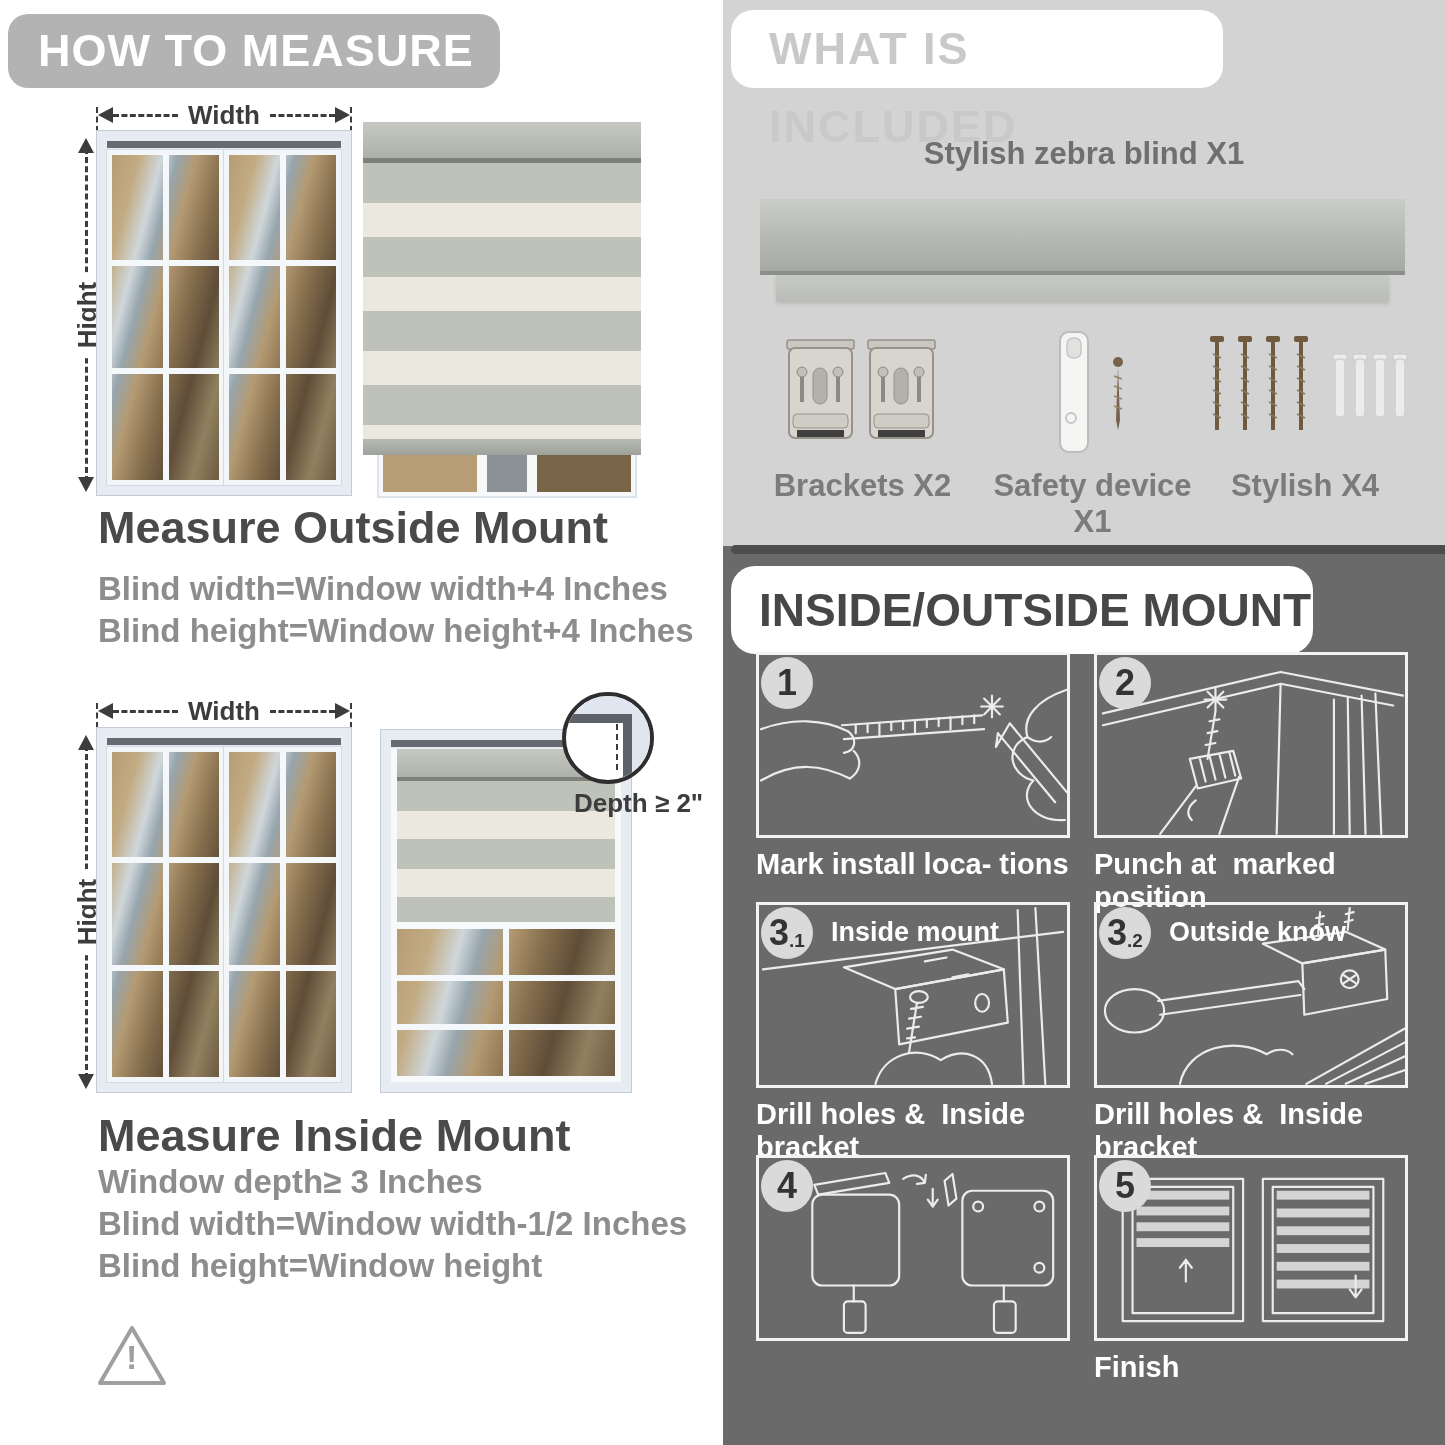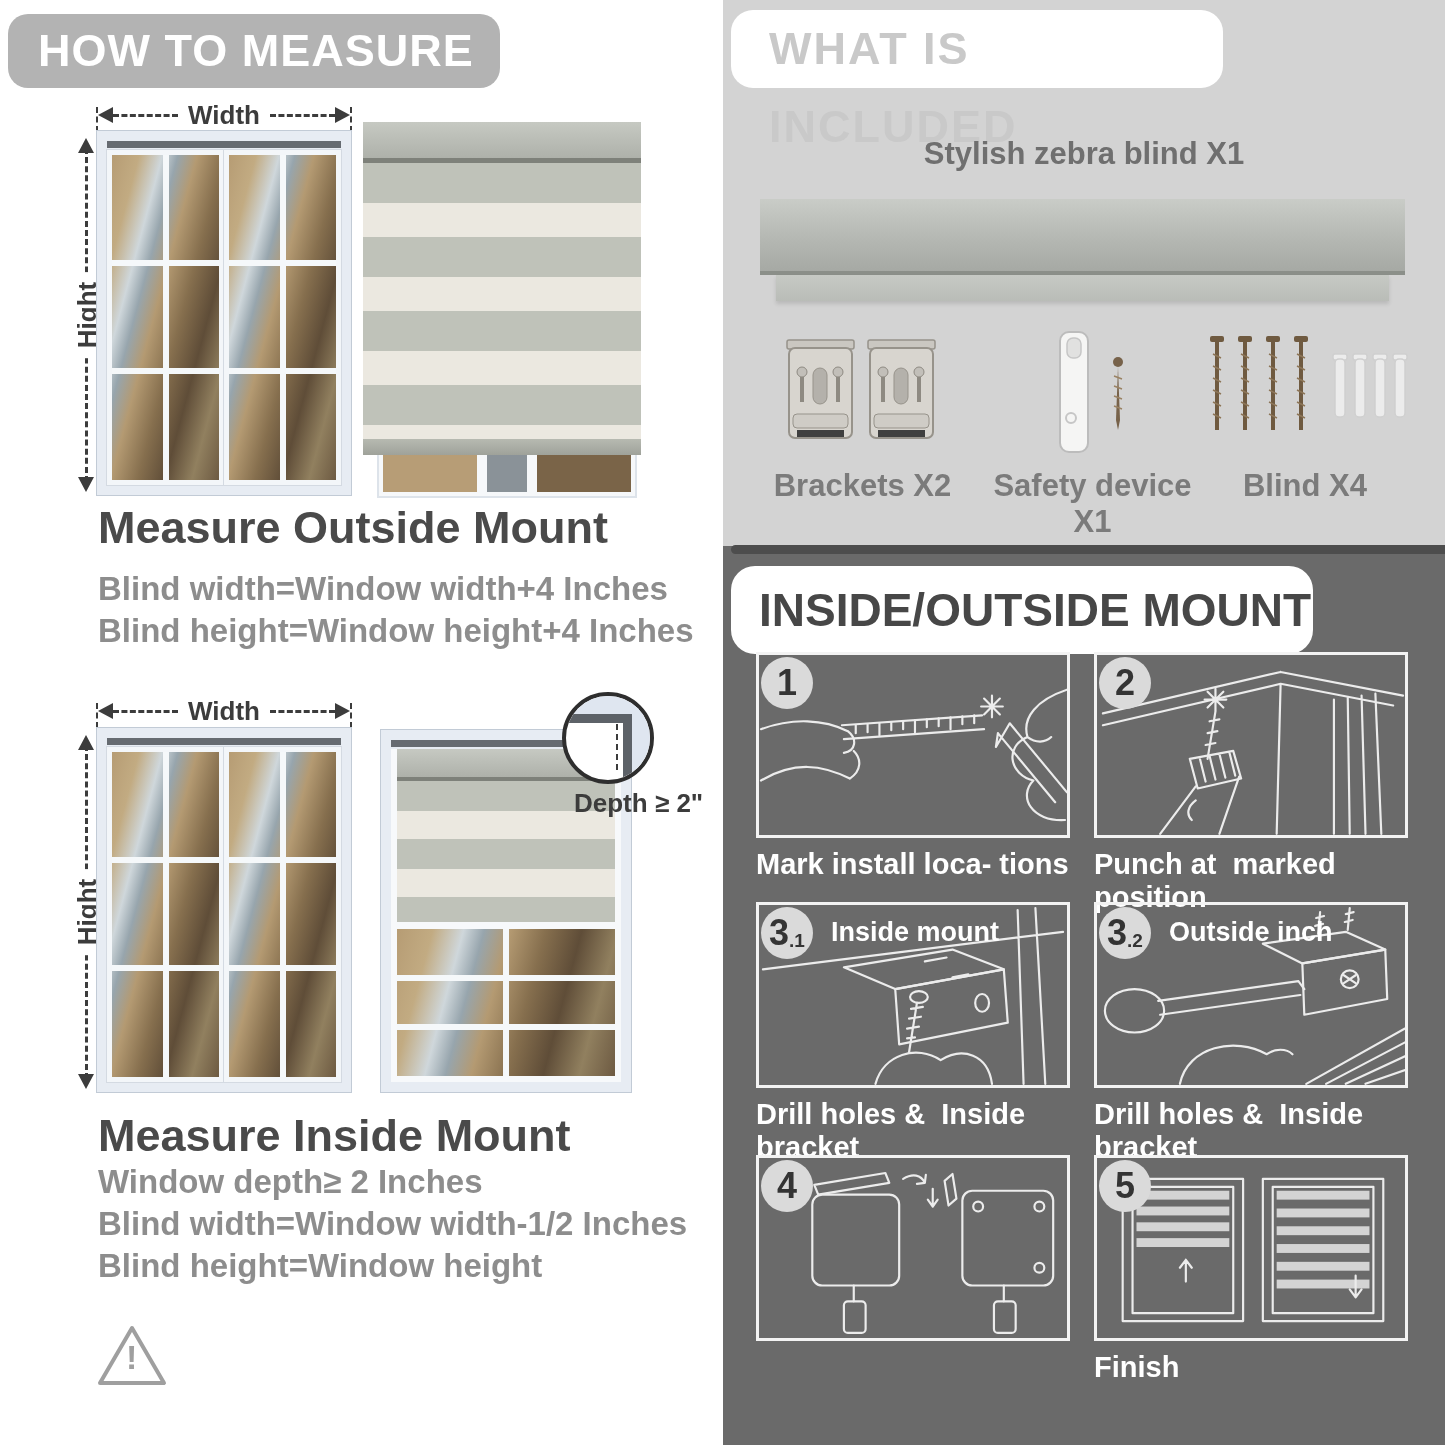--- a/index.html
+++ b/index.html
@@ -183,21 +183,21 @@
   </div>
 
   <div class="abs mag" style="left:562px;top:692px;">
     <div class="mag-l1"></div>
     <div class="mag-l2"></div>
     <div class="mag-dash"></div>
   </div>
   <div class="abs depth-label" style="left:574px;top:788px;">Depth ≥ 2"</div>
 
   <div class="abs mtitle" style="left:98px;top:1110px;">Measure Inside Mount</div>
-  <div class="abs mline" style="left:98px;top:1163px;">Window depth≥ 2 Inches</div>
+  <div class="abs mline" style="left:98px;top:1163px;">Window depth≥ 3 Inches</div>
   <div class="abs mline" style="left:98px;top:1205px;">Blind width=Window width-1/2 Inches</div>
   <div class="abs mline" style="left:98px;top:1247px;">Blind height=Window height</div>
 
   <svg class="abs" style="left:95px;top:1322px;" width="74" height="68" viewBox="0 0 74 68">
     <path d="M37,6 L69,61 L5,61 Z" fill="none" stroke="#9f9f9f" stroke-width="4" stroke-linejoin="round"></path>
   </svg>
   <div class="abs warn-exc" style="left:126px;top:1338px;">!</div>
 
   <div class="abs light-bg"></div>
   <div class="abs hdr-included">WHAT IS INCLUDED</div>
@@ -266,21 +266,21 @@
         <rect x="150" y="31" width="10" height="58" rx="4"></rect>
       <rect x="168" y="26" width="14" height="6" rx="2"></rect>
         <rect x="170" y="31" width="10" height="58" rx="4"></rect>
       <rect x="188" y="26" width="14" height="6" rx="2"></rect>
         <rect x="190" y="31" width="10" height="58" rx="4"></rect>
     </g>
   </svg>
 
   <div class="abs item-label" style="left:740px;width:245px;">Brackets X2</div>
   <div class="abs item-label" style="left:975px;width:235px;">Safety device X1</div>
-  <div class="abs item-label" style="left:1210px;width:190px;">Blind X4</div>
+  <div class="abs item-label" style="left:1210px;width:190px;">Stylish X4</div>
 
   <div class="abs dark-bg"></div>
   <div class="abs dark-bar"></div>
   <div class="abs hdr-mount">INSIDE/OUTSIDE MOUNT</div>
 
   <div class="abs step" style="left:756px;top:652px;">
     <div class="panel">
       <svg class="art" viewBox="0 0 312 180">
         <path d="M2,74 C34,62 66,64 90,76 M2,126 C36,106 64,110 92,124 M90,76 C100,84 98,96 86,98 M92,124 C104,116 104,104 96,96"></path>
         <path d="M84,70 L226,60 M86,84 L228,74"></path>
@@ -345,21 +345,21 @@
         <path d="M250,70 l12,8 M262,70 l-12,8"></path>
         <ellipse cx="38" cy="106" rx="30" ry="22"></ellipse>
         <path d="M62,96 L204,76 M64,110 L206,90 M204,76 L210,84"></path>
         <path d="M84,180 C92,142 140,132 172,150 C180,144 192,144 198,150"></path>
         <path d="M212,180 L312,124 M232,180 L312,138 M252,180 L312,152 M272,180 L312,166"></path>
       </svg>
       <div class="badge">
           <span>3</span>
           <span class="sub">.2</span>
         </div>
-      <div class="ititle">Outside inch</div>
+      <div class="ititle">Outside know</div>
     </div>
     <div class="cap">Drill holes &amp;  Inside bracket</div>
   </div>
 
   <div class="abs step" style="left:756px;top:1155px;">
     <div class="panel">
       <svg class="art" viewBox="0 0 312 180">
         <path d="M56,26 L128,14 L132,24 L60,36 Z"></path>
         <path d="M146,20 C156,14 164,16 168,24 M168,24 l1,-8 M168,24 l-8,1"></path>
         <rect class="o" x="54" y="36" width="88" height="92" rx="10"></rect>

